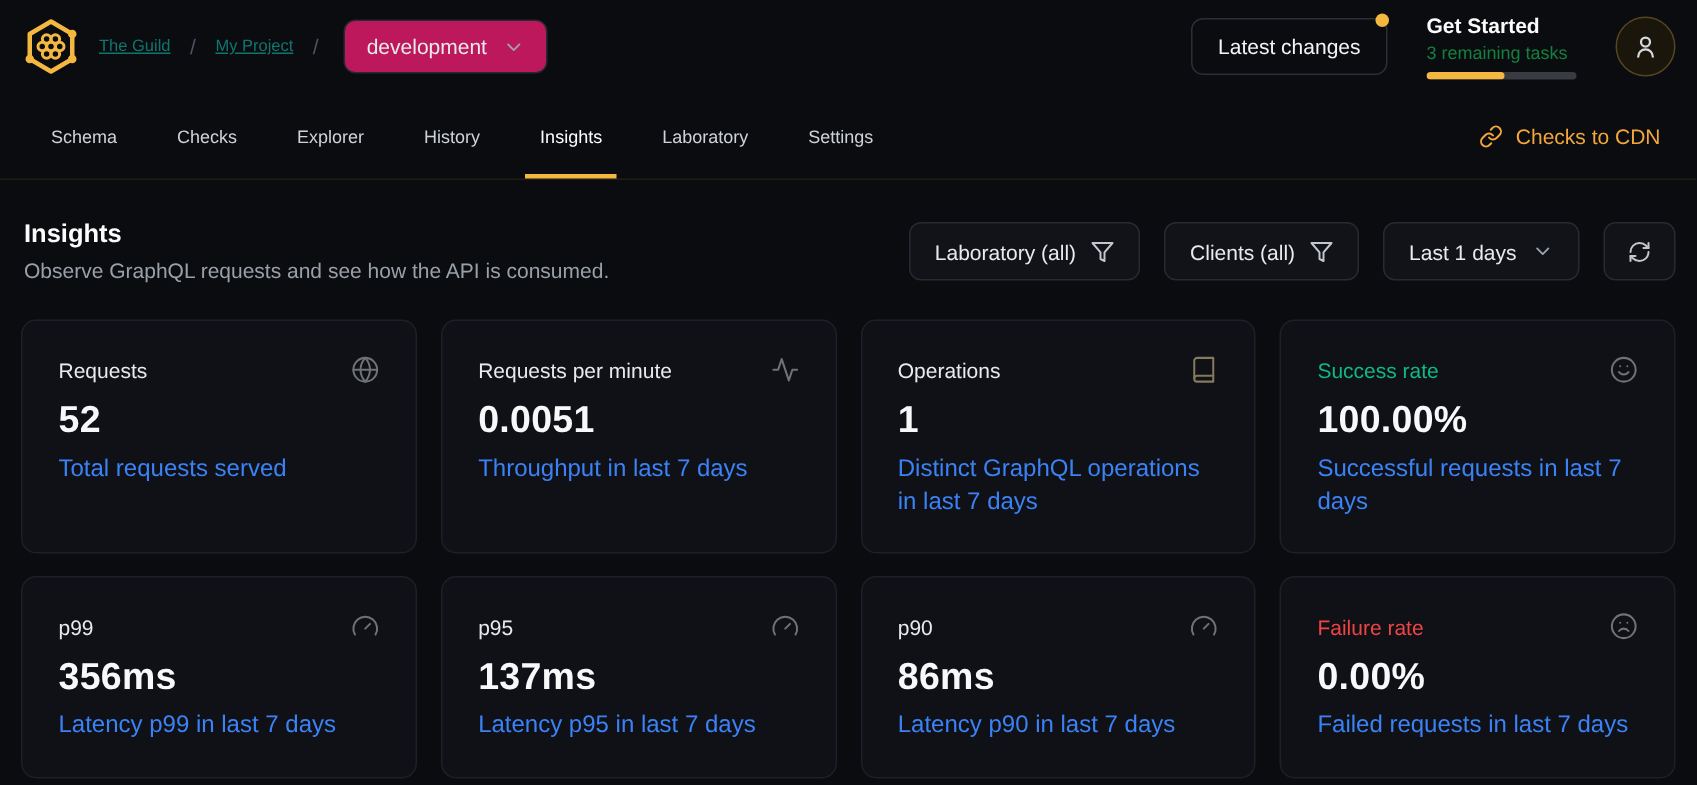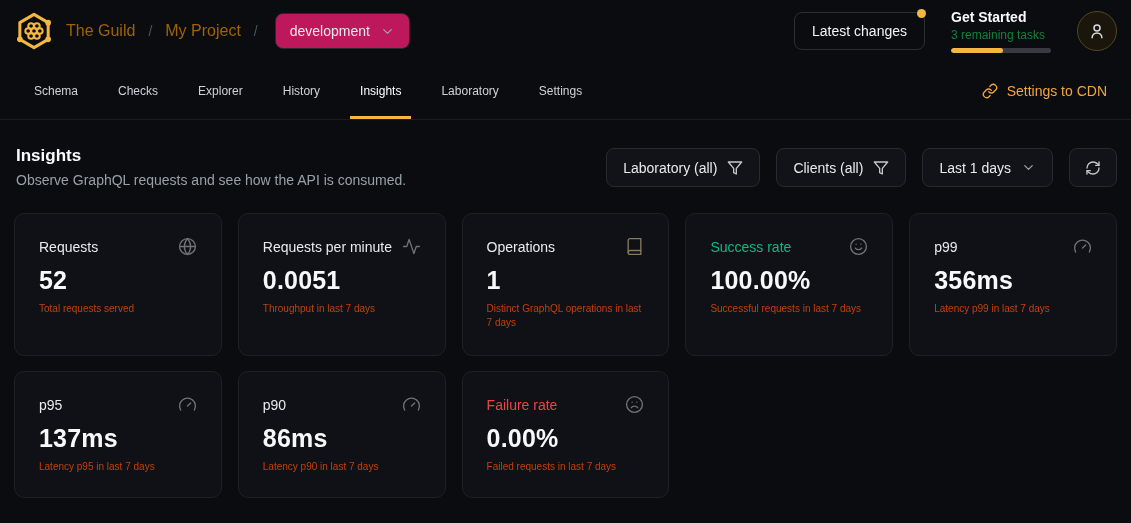--- a/index.html
+++ b/index.html
@@ -13,21 +13,21 @@
   svg { display: block; }
 
   
   .header {
     height: 62px;
     display: flex;
     align-items: center;
     padding: 0 14px;
   }
   .logo { width: 40px; height: 40px; margin-right: 12px; flex: 0 0 auto; }
-  .crumb { font-size: 16px; font-weight: 500; color: #a16207; cursor: pointer; }
+  .crumb { font-size: 11px; font-weight: 500; color: #0f766e; cursor: pointer; text-decoration: underline; }
   .crumb-sep { color: #4b5563; margin: 0 13px; font-size: 14px; }
   .target-select {
     margin-left: 4px;
     display: inline-flex; align-items: center; gap: 10px;
     background: #be185d; border: 1px solid #272a31; border-radius: 8px;
     padding: 9px 14px; font-size: 14px; color: #e8eaed; cursor: pointer;
   }
   .target-select .chev { color: #9ca3af; }
 
   .header-right { margin-left: auto; display: flex; align-items: center; gap: 26px; }
@@ -88,40 +88,40 @@
     background: #111319; border: 1px solid #272a31; border-radius: 8px;
     padding: 0 16px; height: 39px; font-size: 14px; color: #e8eaed;
     cursor: pointer; font-family: inherit;
   }
   .filter-btn .icon { color: #c3c7cc; }
   .refresh-btn { padding: 0 15px; }
 
   
   .cards {
     display: grid;
-    grid-template-columns: repeat(5, 1fr);
+    grid-template-columns: repeat(4, 1fr);
     gap: 15px 16px;
     padding: 25px 14px 0 14px;
   }
   .card {
     background: #0f1116;
     border: 1px solid #1d2027;
     border-radius: 10px;
     padding: 23px 24px;
   }
   .card.tall { min-height: 143px; }
   .card.short { min-height: 127px; }
   .card-top { display: flex; align-items: flex-start; justify-content: space-between; }
   .card-title { font-size: 14px; font-weight: 500; color: #e8eaed; padding-top: 2px; }
   .card-title.green { color: #10b981; }
   .card-title.red { color: #ef4444; }
   .card-icon { color: #6f7277; }
   .card-icon.warm { color: #857a5d; }
   .card-value { font-size: 25px; font-weight: 700; color: #f7f8f9; margin-top: 10px; letter-spacing: 0.2px; }
-  .card-desc { font-size: 10px; color: #c2410c; margin-top: 7px; line-height: 1.35; max-width: 220px; }
+  .card-desc { font-size: 16px; color: #3b82f6; margin-top: 7px; line-height: 1.35; max-width: 220px; }
 </style>
 </head>
 <body>
 
 <div class="header">
   <span class="logo">
     <svg viewBox="0 0 48 48" width="40" height="40" fill="none" stroke="#f4b740">
       <path d="M24 4 L41 14 L41 34 L24 44 L7 34 L7 14 Z" stroke-width="3.6" stroke-linejoin="round"></path>
       <circle cx="24" cy="24" r="3.4" stroke-width="2.4"></circle>
       <circle cx="31" cy="24" r="3.4" stroke-width="2.4"></circle>
@@ -181,21 +181,21 @@
     <div class="tab">Laboratory</div>
     <div class="tab">Settings</div>
   </div>
   <div class="cdn-link">
     <span>
       <svg width="16" height="16" viewBox="0 0 24 24" fill="none" stroke="currentColor" stroke-width="2" stroke-linecap="round" stroke-linejoin="round">
           <path d="M10 13a5 5 0 0 0 7.54.54l3-3a5 5 0 0 0-7.07-7.07l-1.72 1.71"></path>
           <path d="M14 11a5 5 0 0 0-7.54-.54l-3 3a5 5 0 0 0 7.07 7.07l1.71-1.71"></path>
         </svg>
     </span>
-    <span>Settings to CDN</span>
+    <span>Checks to CDN</span>
   </div>
 </div>
 
 <div class="page-head">
   <div>
     <div class="page-title">Insights</div>
     <div class="page-sub">Observe GraphQL requests and see how the API is consumed.</div>
   </div>
   <div class="filters">
     <button class="filter-btn">

